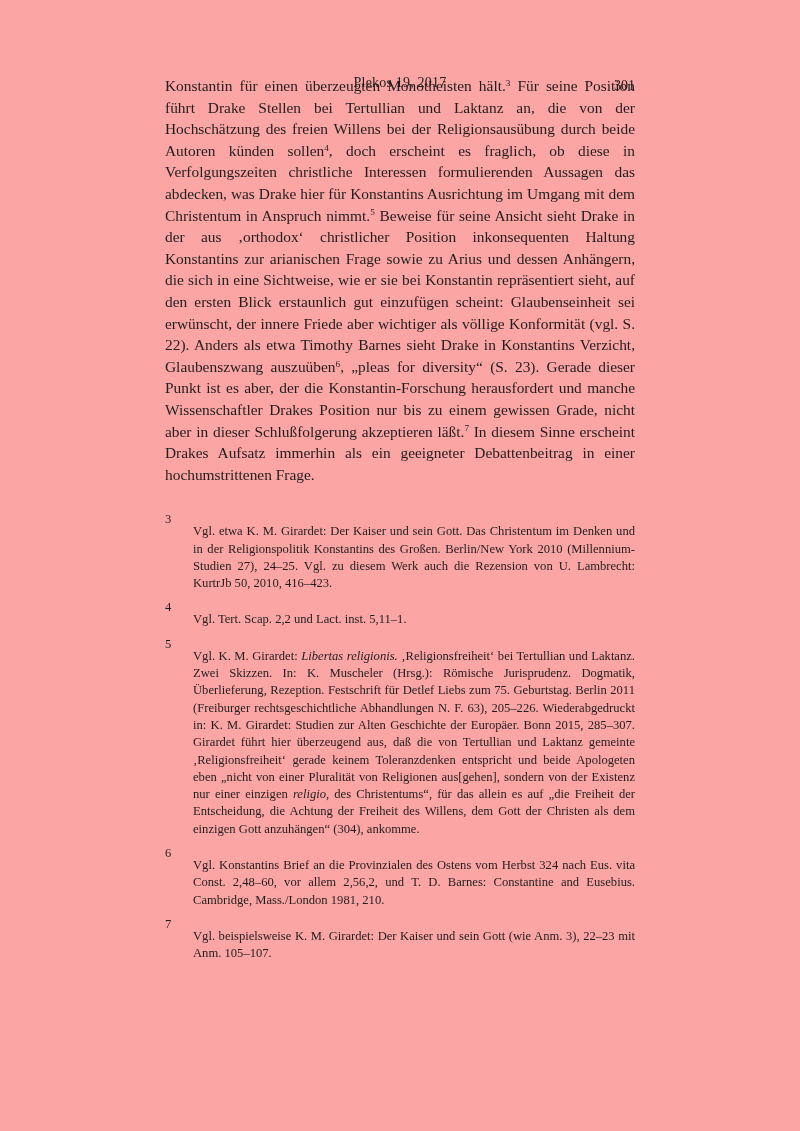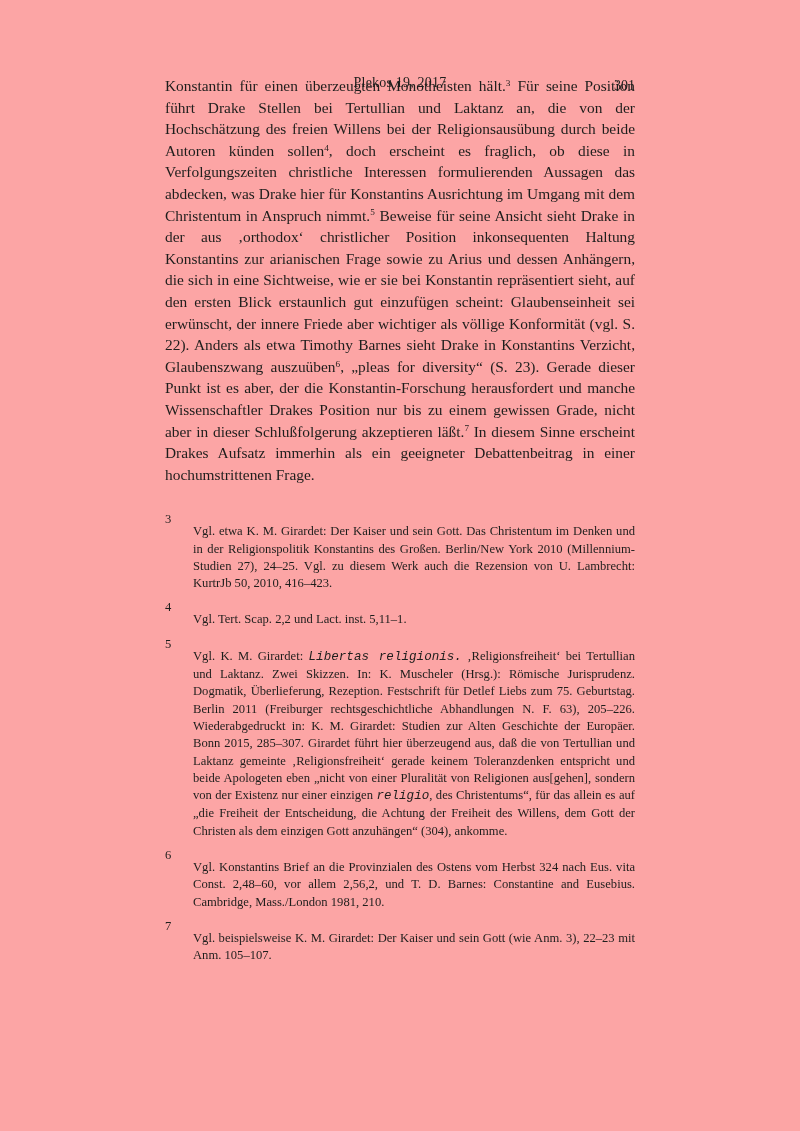--- a/index.html
+++ b/index.html
@@ -61,21 +61,21 @@
   .fn-num {
     flex: 0 0 28px;
   }
   .fn-text {
     flex: 1;
     text-align: justify;
     hyphens: auto;
     margin-top: 12px;
     -webkit-hyphens: auto;
   }
-  .it { font-style: italic; font-family: Liberation Mono, monospace; }
+  .it { font-style: italic; }
 </style>
 </head>
 <body>
 
 <div class="page">
 
   <div class="running-header">
     <span class="journal">Plekos 19, 2017</span>
     <span class="pagenum">301</span>
   </div>

